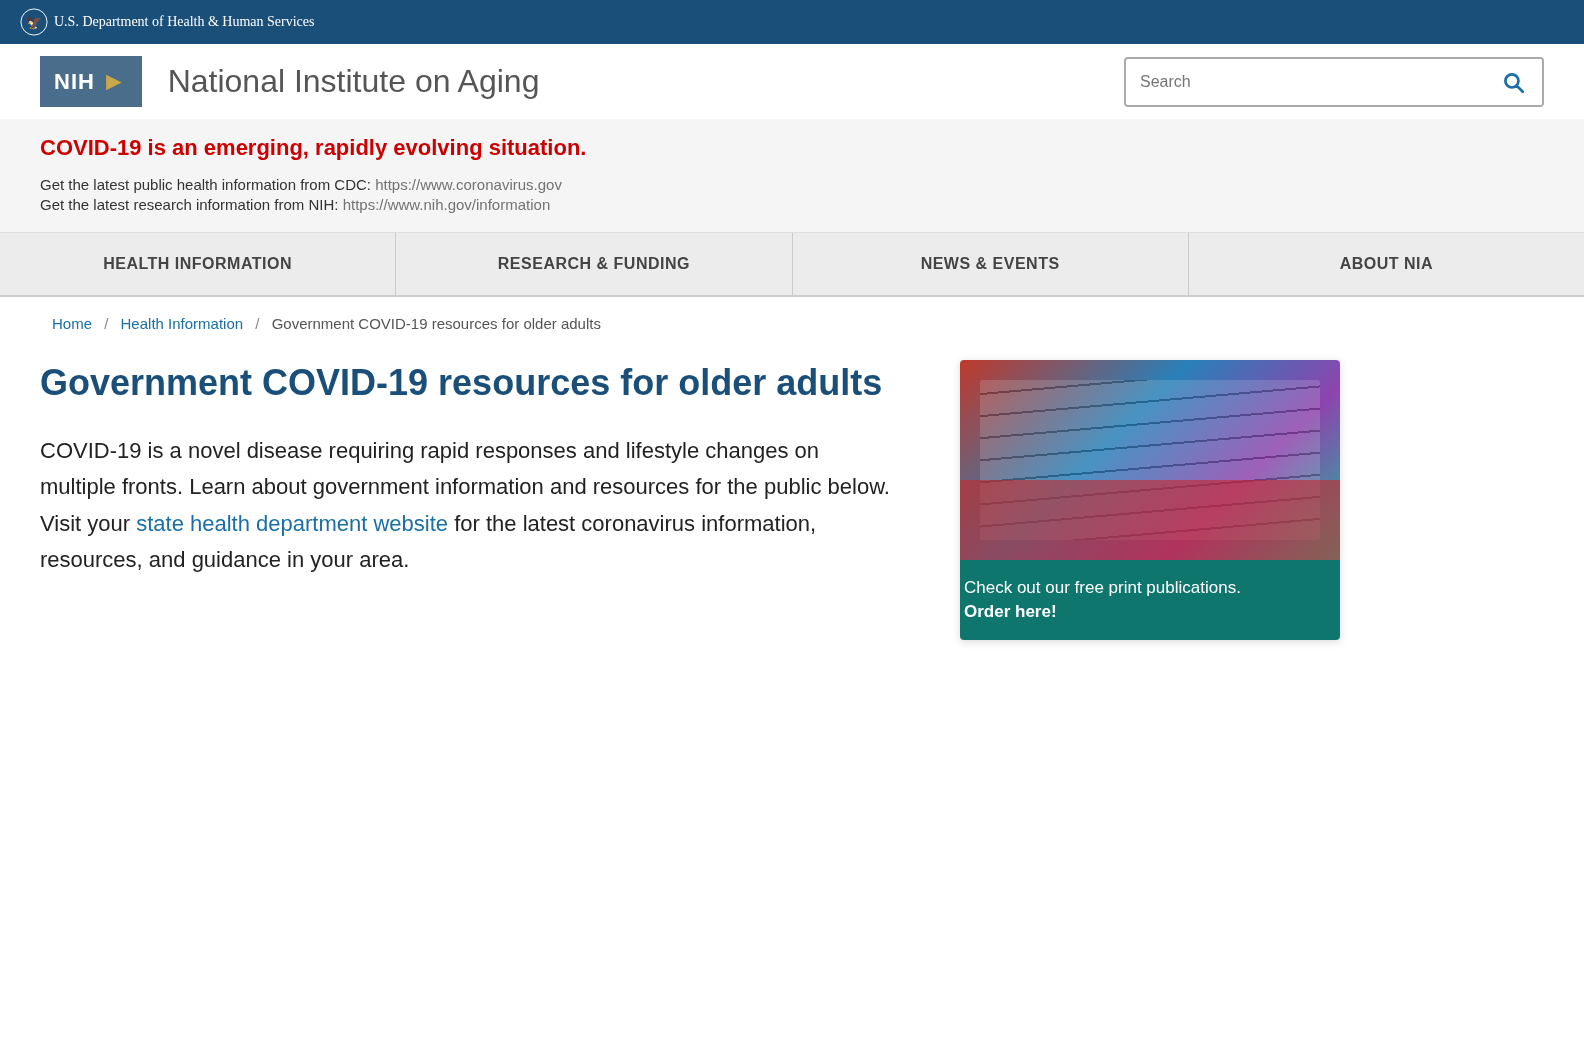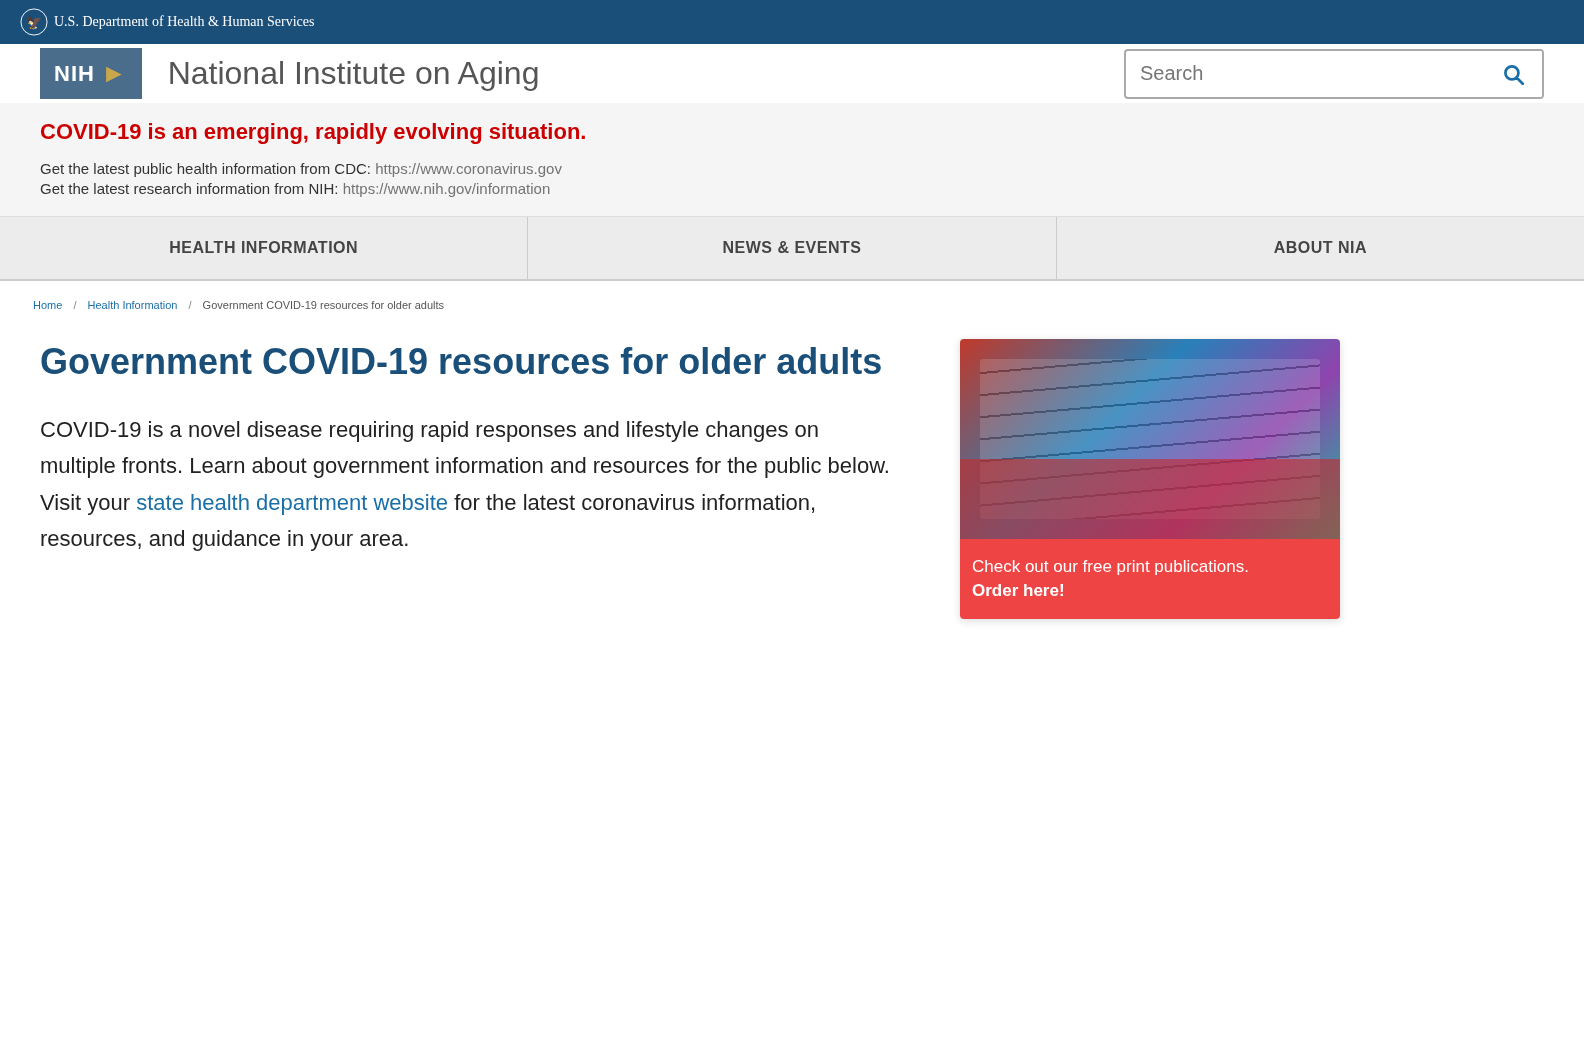--- a/index.html
+++ b/index.html
@@ -26,21 +26,21 @@
       color: #fff;
       font-size: 14px;
       font-family: Liberation Serif, serif;
     }
 
     
     #header {
       display: flex;
       align-items: center;
       justify-content: space-between;
-      padding: 4px 40px;
+      padding: 12px 40px;
       background: #fff;
     }
     #logo-area {
       display: flex;
       align-items: center;
       gap: 0;
     }
     .nih-badge {
       background: #4a6d8c;
       color: #fff;
@@ -70,21 +70,21 @@
       border-radius: 4px;
       overflow: hidden;
       width: 420px;
       height: 50px;
     }
     #search-input {
       flex: 1;
       border: none;
       outline: none;
       padding: 10px 14px;
-      font-size: 20px;
+      font-size: 16px;
       color: #3b82f6;
     }
     #search-btn {
       background: #fff;
       border: none;
       padding: 10px 16px;
       cursor: pointer;
       display: flex;
       align-items: center;
       justify-content: center;
@@ -132,22 +132,22 @@
       color: #444;
       cursor: pointer;
       border-right: 1px solid #ccc;
       letter-spacing: 0.5px;
       transition: background 0.2s;
     }
     .nav-item:last-child { border-right: none; }
 
     
     #breadcrumb {
-      padding: 18px 33px;
-      font-size: 11px;
+      padding: 18px 52px;
+      font-size: 15px;
       color: #555;
     }
     #breadcrumb a {
       color: #1a6fa6;
       text-decoration: none;
     }
     #breadcrumb .sep {
       margin: 0 8px;
       color: #888;
     }
@@ -220,22 +220,22 @@
       );
       border-radius: 3px;
     }
     .promo-image::after {
       content: '';
       position: absolute;
       left: 0; right: 0; bottom: 0; top: 60%;
       background: rgba(200, 40, 40, 0.6);
     }
     .promo-caption {
-      background: #ef4444;
-      padding: 16px 12px;
+      background: #0f766e;
+      padding: 16px 4px;
       color: #fff;
       font-size: 17px;
       line-height: 1.4;
       position: relative;
       z-index: 2;
     }
     .promo-caption .order-here {
       font-weight: bold;
     }
   </style>
@@ -277,20 +277,21 @@
     <a href="#">https://www.coronavirus.gov</a>
   </div>
   <div class="alert-line">
     <span>Get the latest research information from NIH:</span>
     <a href="#">https://www.nih.gov/information</a>
   </div>
 </div>
 
 <nav id="main-nav">
   <div class="nav-item">HEALTH INFORMATION</div>
+  <div class="nav-item">RESEARCH &amp; FUNDING</div>
   <div class="nav-item">NEWS &amp; EVENTS</div>
   <div class="nav-item">ABOUT NIA</div>
 </nav>
 
 <div id="breadcrumb">
   <a href="#">Home</a>
   <span class="sep">/</span>
   <a href="#">Health Information</a>
   <span class="sep">/</span>
   <span class="current">Government COVID-19 resources for older adults</span>

